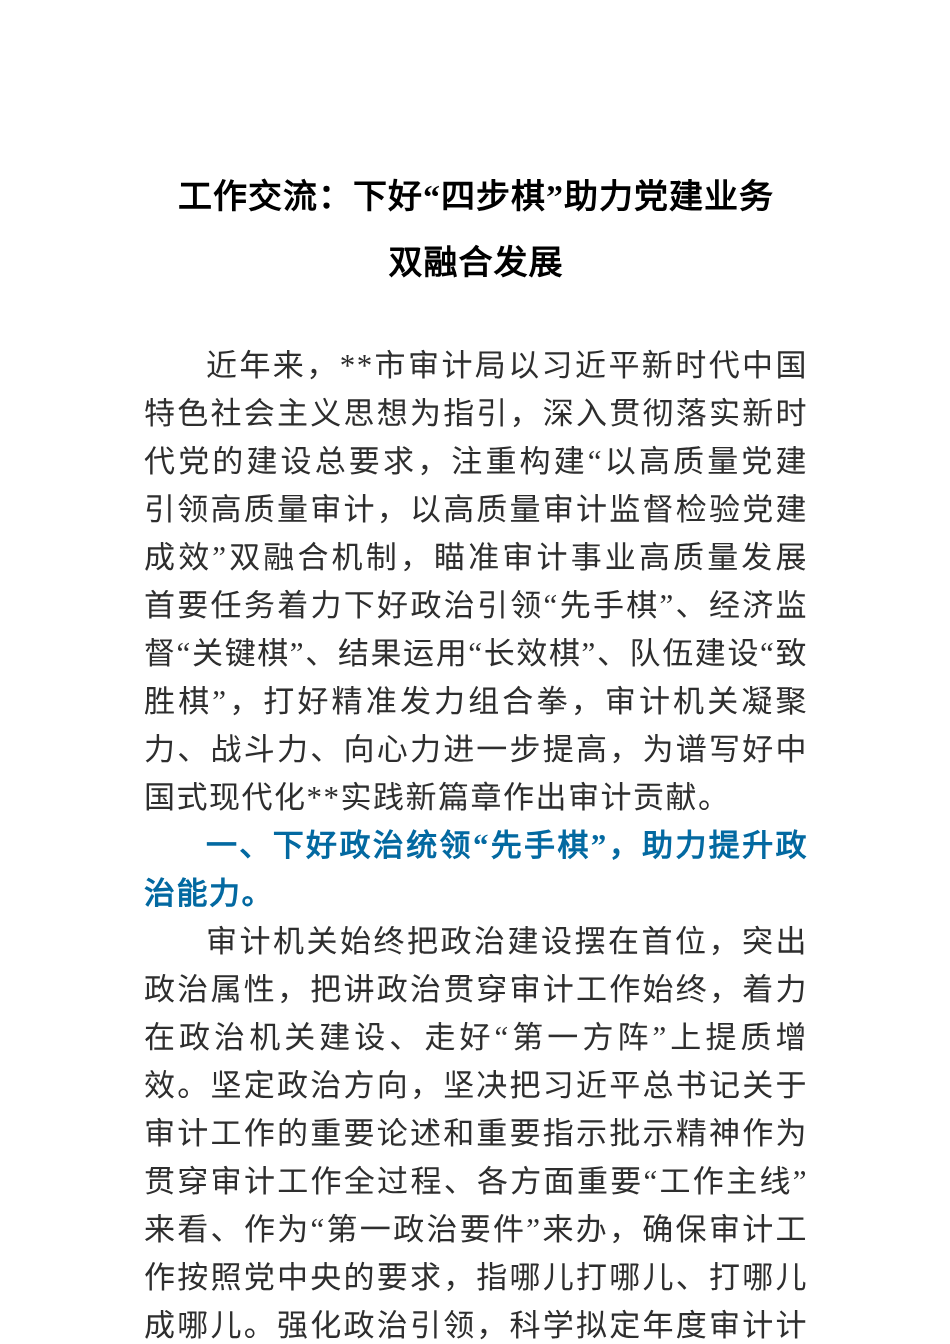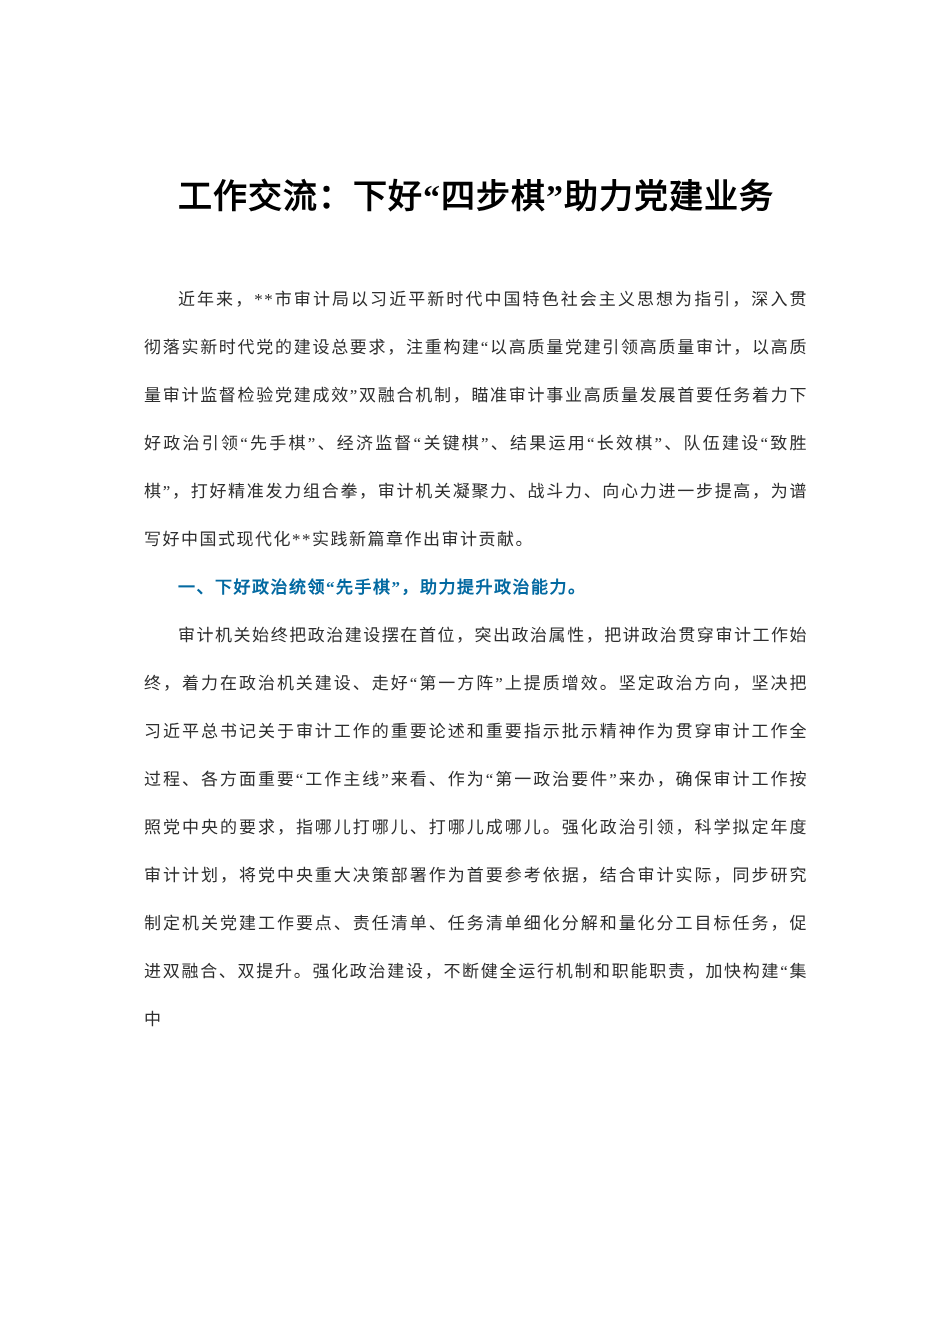--- a/index.html
+++ b/index.html
@@ -26,21 +26,21 @@
     text-align: center;
     line-height: 66px;
     color: #000;
     letter-spacing: 1px;
   }
   .doc-title .title-line {
     display: block;
   }
   .para {
     margin: 0;
-    font-size: 17px;
+    font-size: 31px;
     line-height: 48px;
     letter-spacing: 1.5px;
     text-align: justify;
     text-justify: inter-character;
     text-indent: 2em;
     color: #2e2e2e;
     word-break: break-all;
   }
   .para.heading {
     font-weight: 700;
@@ -50,20 +50,21 @@
     text-align-last: justify;
   }
 </style>
 </head>
 <body>
 
 <div class="page">
 
   <h1 class="doc-title">
     <span class="title-line">工作交流：下好“四步棋”助力党建业务</span>
+    <span class="title-line">双融合发展</span>
   </h1>
 
   <p class="para">近年来，**市审计局以习近平新时代中国特色社会主义思想为指引，深入贯彻落实新时代党的建设总要求，注重构建“以高质量党建引领高质量审计，以高质量审计监督检验党建成效”双融合机制，瞄准审计事业高质量发展首要任务着力下好政治引领“先手棋”、经济监督“关键棋”、结果运用“长效棋”、队伍建设“致胜棋”，打好精准发力组合拳，审计机关凝聚力、战斗力、向心力进一步提高，为谱写好中国式现代化**实践新篇章作出审计贡献。</p>
 
   <p class="para heading">一、下好政治统领“先手棋”，助力提升政治能力。</p>
 
   <p class="para clipped">审计机关始终把政治建设摆在首位，突出政治属性，把讲政治贯穿审计工作始终，着力在政治机关建设、走好“第一方阵”上提质增效。坚定政治方向，坚决把习近平总书记关于审计工作的重要论述和重要指示批示精神作为贯穿审计工作全过程、各方面重要“工作主线”来看、作为“第一政治要件”来办，确保审计工作按照党中央的要求，指哪儿打哪儿、打哪儿成哪儿。强化政治引领，科学拟定年度审计计划，将党中央重大决策部署作为首要参考依据，结合审计实际，同步研究制定机关党建工作要点、责任清单、任务清单细化分解和量化分工目标任务，促进双融合、双提升。强化政治建设，不断健全运行机制和职能职责，加快构建“集中</p>
 
 </div>
 

